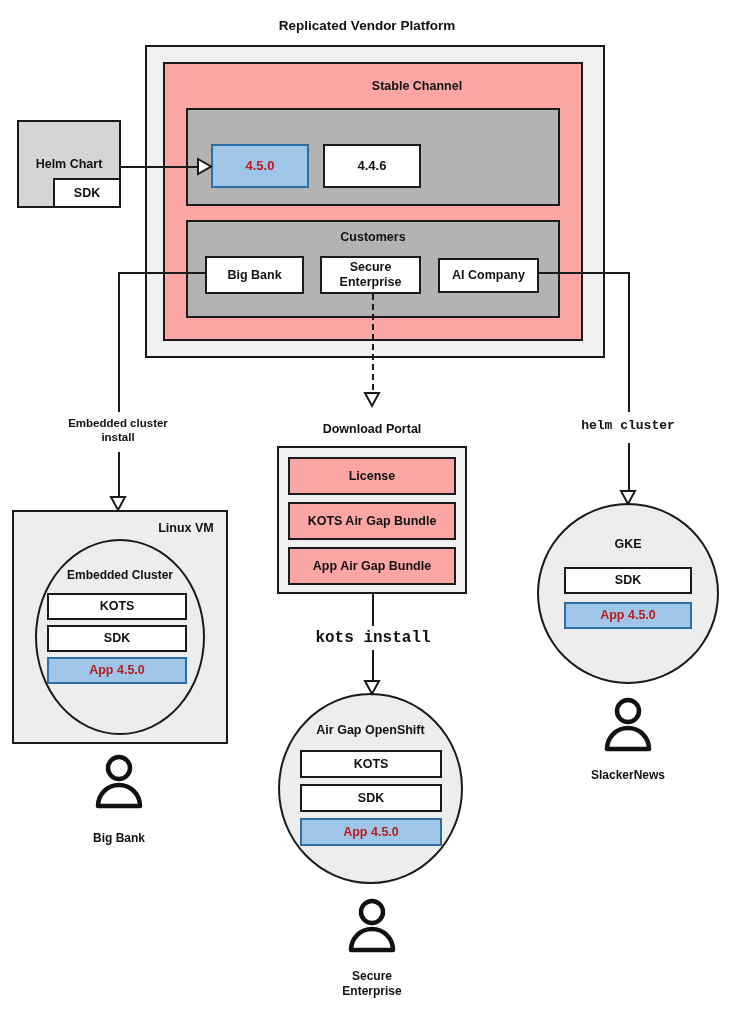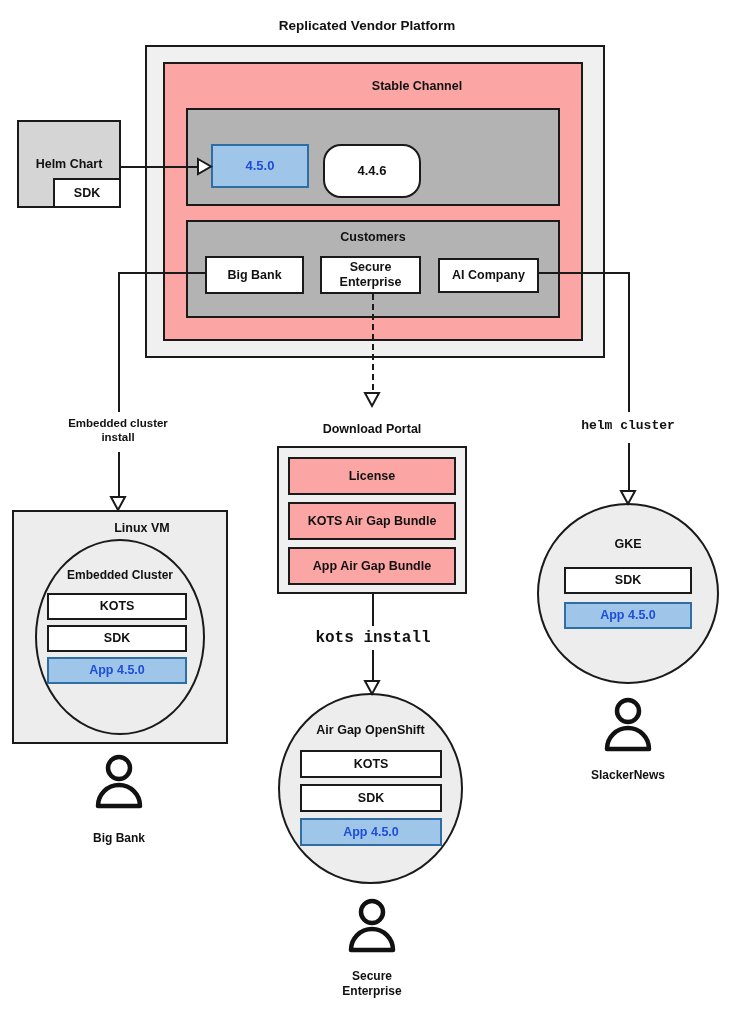--- a/index.html
+++ b/index.html
@@ -41,21 +41,21 @@
     color:#111111;
     line-height:1.18;
   }
   .fill-outer{background:#f0f0f0;}
   .fill-mid{background:#fca5a5;}
   .fill-inner{background:#b3b3b3;}
   .fill-white{background:#ffffff;}
   .fill-gray{background:#d5d5d5;}
   .fill-vm{background:#ededed;}
   .fill-cluster{background:#d4d4d4;}
-  .fill-blue{background:#9fc5e8;border-color:#2f6ea5;color:#1d4ed8;}
+  .fill-blue{background:#9fc5e8;border-color:#2f6ea5;color:#b91c1c;}
 
   
   .container-title{
     position:absolute;
     left:0;right:0;
     text-align:center;
     font-weight:bold;
     color:#111111;
   }
 
@@ -87,21 +87,21 @@
 
   <div class="box fill-outer" style="left:145px;top:45px;width:460px;height:313px;"></div>
 
   <div class="box fill-mid" style="left:163px;top:62px;width:420px;height:279px;"></div>
   <div class="container-title" style="left:163px;top:79px;width:420px;font-size:12.5px;margin-left:44px;">Stable Channel</div>
 
   <div class="box fill-inner" style="left:186px;top:108px;width:374px;height:98px;"></div>
 
   <div class="box fill-blue" style="left:211px;top:144px;width:98px;height:44px;font-size:13px;">4.5.0</div>
 
-  <div class="box fill-white" style="left:323px;top:144px;width:98px;height:54px;font-size:13px;border-radius:18px;">4.4.6</div>
+  <div class="box fill-white" style="left:323px;top:144px;width:98px;height:44px;font-size:13px;">4.4.6</div>
 
   <div class="box fill-inner" style="left:186px;top:220px;width:374px;height:98px;"></div>
   <div class="container-title" style="left:186px;top:230px;width:374px;font-size:12.5px;">Customers</div>
 
   <div class="box fill-white" style="left:205px;top:256px;width:99px;height:38px;font-size:12.5px;">Big Bank</div>
 
   <div class="box fill-white" style="left:320px;top:256px;width:101px;height:38px;font-size:12.5px;white-space:pre-line;">Secure
 Enterprise</div>
 
   <div class="box fill-white" style="left:438px;top:258px;width:101px;height:35px;font-size:12.5px;">AI Company</div>
@@ -134,21 +134,21 @@
   <div class="box fill-outer" style="left:277px;top:446px;width:190px;height:148px;"></div>
 
   <div class="box fill-mid" style="left:288px;top:457px;width:168px;height:38px;font-size:12.5px;">License</div>
   <div class="box fill-mid" style="left:288px;top:502px;width:168px;height:38px;font-size:12.5px;">KOTS Air Gap Bundle</div>
   <div class="box fill-mid" style="left:288px;top:547px;width:168px;height:38px;font-size:12.5px;">App Air Gap Bundle</div>
 
   <div class="line-v" style="left:372px;top:594px;height:32px;"></div>
   <div class="line-v" style="left:372px;top:650px;height:42px;"></div>
 
   <div class="box fill-vm" style="left:12px;top:510px;width:216px;height:234px;"></div>
-  <div class="container-title" style="left:12px;top:521px;width:260px;font-size:12.5px;">Linux VM</div>
+  <div class="container-title" style="left:12px;top:521px;width:260px;font-size:12.5px;padding-left:44px;">Linux VM</div>
 
   <div class="ellipse fill-cluster" style="left:35px;top:539px;width:170px;height:196px;"></div>
   <div class="container-title" style="left:35px;top:568px;width:170px;font-size:12px;">Embedded Cluster</div>
 
   <div class="box fill-white" style="left:47px;top:593px;width:140px;height:27px;font-size:12.5px;">KOTS</div>
   <div class="box fill-white" style="left:47px;top:625px;width:140px;height:27px;font-size:12.5px;">SDK</div>
   <div class="box fill-blue" style="left:47px;top:657px;width:140px;height:27px;font-size:12.5px;">App 4.5.0</div>
 
   <div class="person" style="left:90px;top:754px;width:58px;height:58px;">
     <svg viewBox="0 0 58 58" width="58" height="58" aria-hidden="true">

